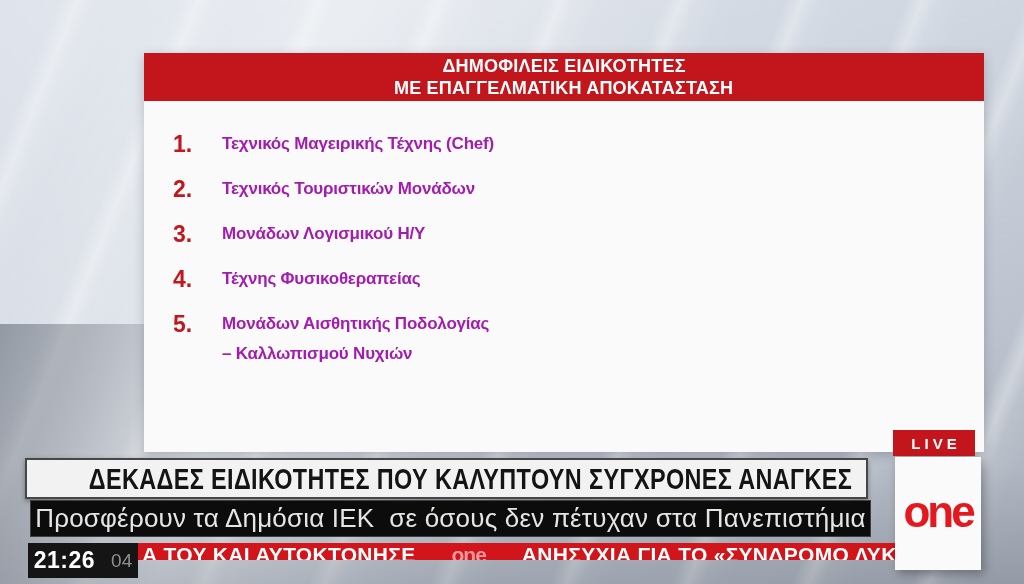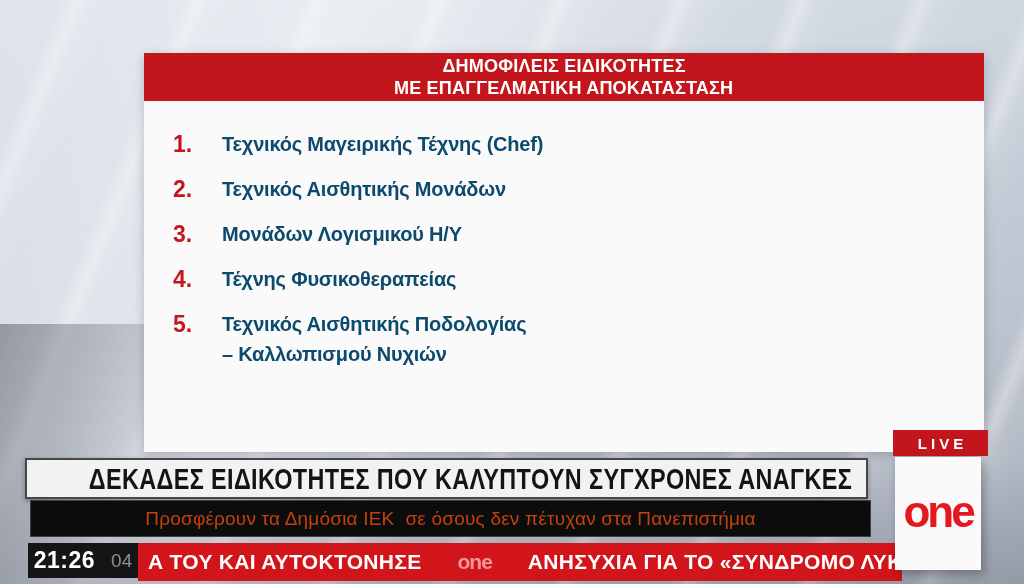--- a/index.html
+++ b/index.html
@@ -36,62 +36,62 @@
     width:100%; height:48px; background:#c3161c;
     display:flex; flex-direction:column; align-items:center; justify-content:center;
     color:#ffffff; font-weight:bold; font-size:19px; line-height:22px;
   }
   .panel-header span{ display:inline-block; transform:scaleX(0.95); white-space:nowrap; letter-spacing:0.2px; }
   .spec-list{ position:absolute; left:29px; top:76px; right:12px; }
   .spec-row{ display:flex; align-items:flex-start; margin-bottom:15px; }
   .spec-num{
     width:49px; flex:0 0 49px; font-weight:bold; font-size:23px; line-height:30px; color:#c0181e;
   }
-  .spec-text{ font-weight:bold; font-size:20px; line-height:30px; color:#0c4a6e; letter-spacing:-0.2px; }
+  .spec-text{ font-weight:bold; font-size:17px; line-height:30px; color:#a21caf; letter-spacing:-0.2px; }
   .spec-text span{ display:block; }
 
   
   .headline-bar{
     position:absolute; left:25px; top:458px; width:843px; height:41px;
     background:#f3f2f2; border:2px solid #474747;
     display:flex; align-items:center; justify-content:center;
     box-shadow:0 2px 5px rgba(0,0,0,0.35);
     padding-left:48px;
   }
   .headline-bar span{
     display:inline-block; transform:scaleX(0.78); transform-origin:center;
     font-weight:bold; font-size:30px; color:#141414; white-space:nowrap; letter-spacing:0.5px;
   }
   .subtitle-bar{
     position:absolute; left:30px; top:500px; width:841px; height:37px;
     background:#0c0c0c; border:1px solid #3e3e3e;
     display:flex; align-items:center; justify-content:center;
   }
-  .subtitle-bar span{ color:#c2410c; font-size:19px; white-space:pre; letter-spacing:0.2px; }
+  .subtitle-bar span{ color:#e5e5e5; font-size:26px; white-space:pre; letter-spacing:0.2px; }
 
   .clock{
     position:absolute; left:28px; top:543px; width:110px; height:35px;
     background:#151515; display:flex; align-items:center; justify-content:center; gap:16px;
   }
   .clock .time{ color:#ffffff; font-weight:bold; font-size:23px; letter-spacing:0.5px; }
   .clock .secs{ color:#8f8f8f; font-size:19px; }
 
   .ticker{
-    position:absolute; left:138px; top:543px; width:764px; height:38px;
+    position:absolute; left:138px; top:543px; width:764px; height:17px;
     background:#d2151a; overflow:hidden;
-    display:flex; align-items:center; white-space:nowrap; padding-left:10px;
+    display:flex; align-items:flex-start; white-space:nowrap; padding-left:4px;
   }
   .ticker .t-text{ color:#ffffff; font-weight:bold; font-size:21px; letter-spacing:0.3px; flex:0 0 auto; }
   .ticker .t-sep{
     margin:0 36px; color:#f2989c; font-weight:bold; font-size:21px; letter-spacing:-1px; flex:0 0 auto;
   }
 
   
   .live-badge{
-    position:absolute; left:893px; top:430px; width:95px; height:26px;
+    position:absolute; left:893px; top:430px; width:82px; height:26px;
     background:#c3161c; display:flex; align-items:center; justify-content:center; z-index:5;
   }
   .live-badge span{ color:#ffffff; font-weight:bold; font-size:15px; letter-spacing:4px; padding-left:4px; }
   .one-box{
     position:absolute; left:895px; top:457px; width:86px; height:113px;
     background:#fafafa; display:flex; align-items:center; justify-content:center;
     box-shadow:3px 4px 9px rgba(0,0,0,0.30); z-index:6;
   }
   .one-box span{
     color:#e4191f; font-weight:bold; font-size:44px; letter-spacing:-3px; line-height:1;
@@ -111,34 +111,34 @@
       <span>ΔΗΜΟΦΙΛΕΙΣ ΕΙΔΙΚΟΤΗΤΕΣ</span>
       <span>ΜΕ ΕΠΑΓΓΕΛΜΑΤΙΚΗ ΑΠΟΚΑΤΑΣΤΑΣΗ</span>
     </div>
     <div class="spec-list">
       <div class="spec-row">
         <div class="spec-num">1.</div>
         <div class="spec-text">Τεχνικός Μαγειρικής Τέχνης (Chef)</div>
       </div>
       <div class="spec-row">
         <div class="spec-num">2.</div>
-        <div class="spec-text">Τεχνικός Αισθητικής Μονάδων</div>
+        <div class="spec-text">Τεχνικός Τουριστικών Μονάδων</div>
       </div>
       <div class="spec-row">
         <div class="spec-num">3.</div>
         <div class="spec-text">Μονάδων Λογισμικού Η/Υ</div>
       </div>
       <div class="spec-row">
         <div class="spec-num">4.</div>
         <div class="spec-text">Τέχνης Φυσικοθεραπείας</div>
       </div>
       <div class="spec-row">
         <div class="spec-num">5.</div>
         <div class="spec-text">
-          <span>Τεχνικός Αισθητικής Ποδολογίας</span>
+          <span>Μονάδων Αισθητικής Ποδολογίας</span>
           <span>– Καλλωπισμού Νυχιών</span>
         </div>
       </div>
     </div>
   </div>
 
   <div class="headline-bar">
     <span>ΔΕΚΑΔΕΣ ΕΙΔΙΚΟΤΗΤΕΣ ΠΟΥ ΚΑΛΥΠΤΟΥΝ ΣΥΓΧΡΟΝΕΣ ΑΝΑΓΚΕΣ</span>
   </div>
   <div class="subtitle-bar">

